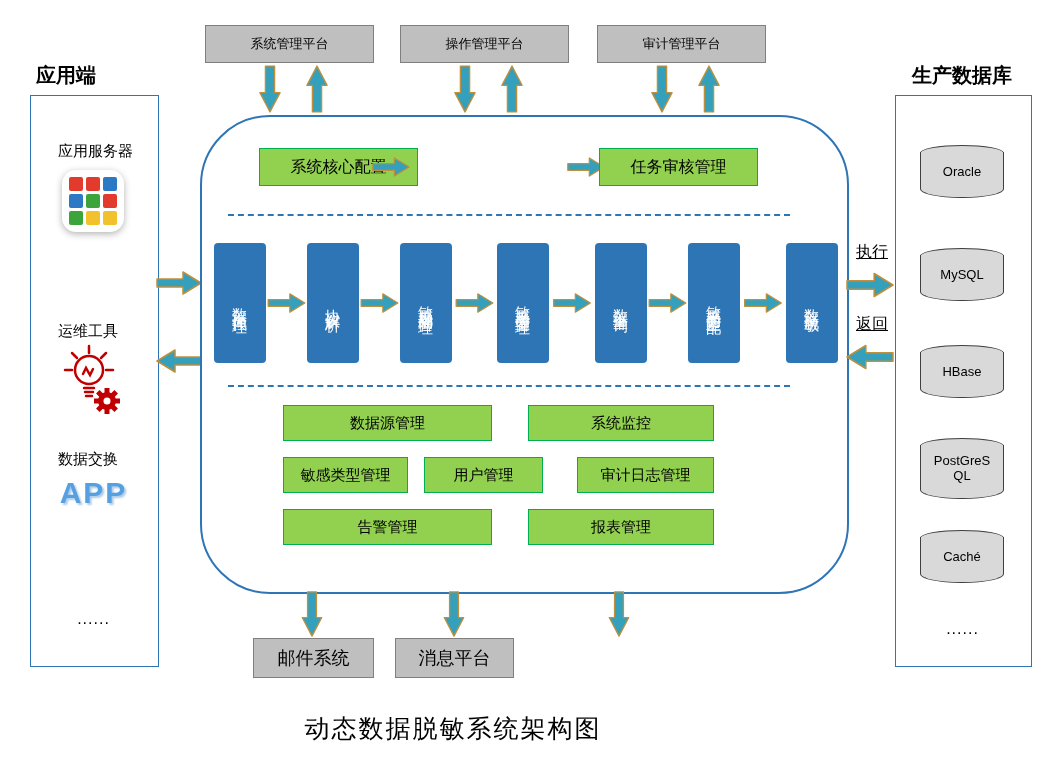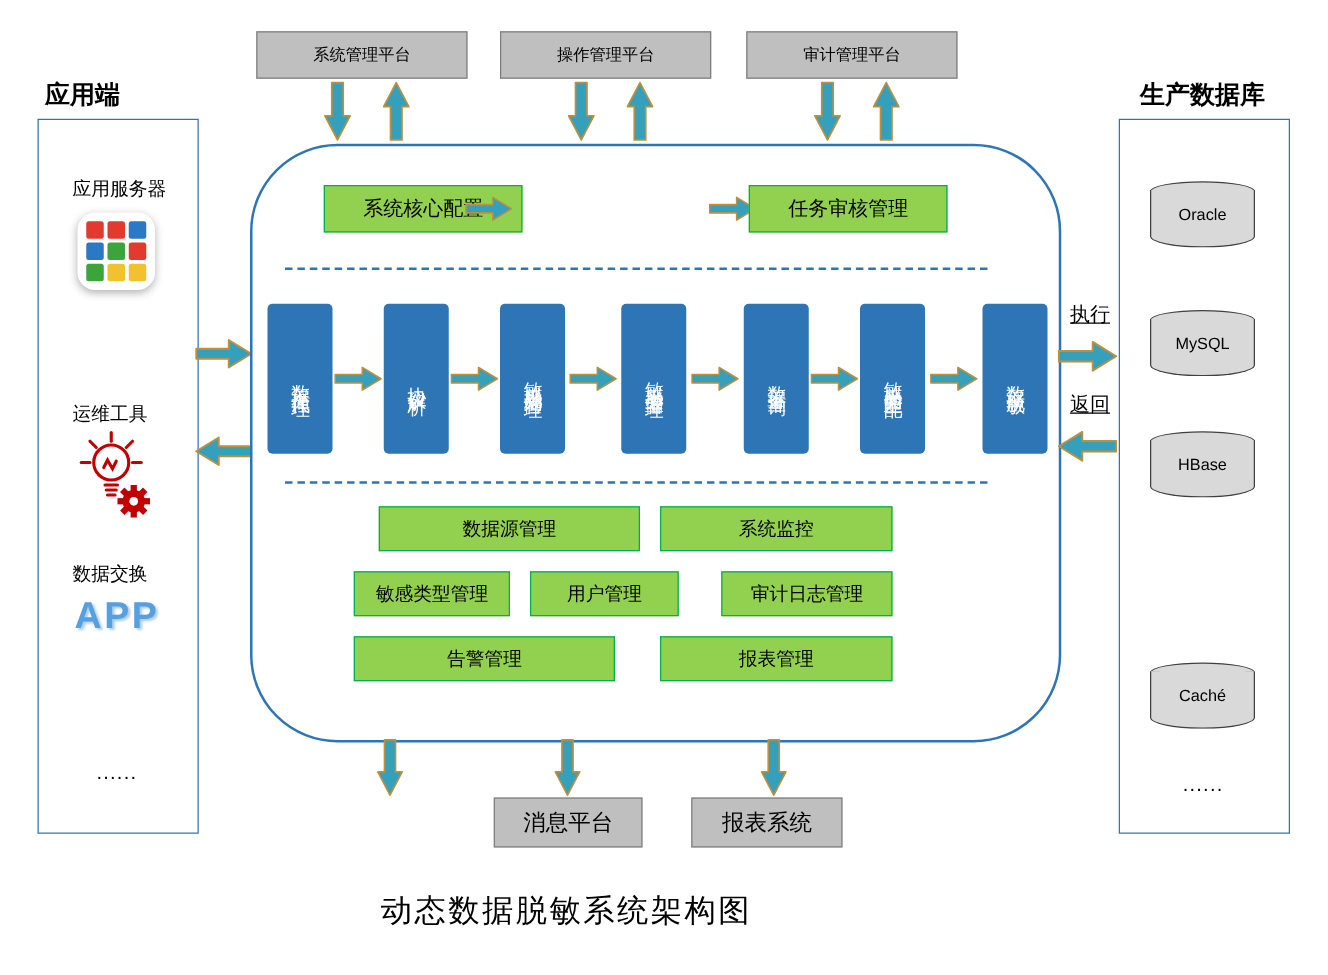--- a/index.html
+++ b/index.html
@@ -237,21 +237,21 @@
       <svg viewBox="0 0 46 24">
         <path class="ap" d="M1,8 L27,8 L27,1 L45,12 L27,23 L27,16 L1,16 Z"></path>
       </svg>
     </div>
   <div class="blue-box" style="left:786px;">
       <span class="vtext">数据脱敏</span>
     </div>
 
   <div class="dash" style="top:385px;"></div>
 
-  <div class="green-box" style="left:283px; top:405px; width:207px; height:34px;margin-left:20px;">数据源管理</div>
+  <div class="green-box" style="left:283px; top:405px; width:207px; height:34px;">数据源管理</div>
   <div class="green-box" style="left:528px; top:405px; width:184px; height:34px;">系统监控</div>
 
   <div class="green-box" style="left:283px; top:457px; width:123px; height:34px;">敏感类型管理</div>
   <div class="green-box" style="left:424px; top:457px; width:117px; height:34px;">用户管理</div>
   <div class="green-box" style="left:577px; top:457px; width:135px; height:34px;">审计日志管理</div>
 
   <div class="green-box" style="left:283px; top:509px; width:207px; height:34px;">告警管理</div>
   <div class="green-box" style="left:528px; top:509px; width:184px; height:34px;">报表管理</div>
 
   <div class="flow-label" style="left:856px; top:242px;">执行</div>
@@ -278,20 +278,25 @@
   <div class="cyl" style="top:248px;">
     <div class="ctop"></div>
     <div class="cbody"></div>
     <div class="clabel">MySQL</div>
   </div>
   <div class="cyl" style="top:345px;padding-left:45px;">
     <div class="ctop"></div>
     <div class="cbody"></div>
     <div class="clabel">HBase</div>
   </div>
+  <div class="cyl tall" style="top:438px;">
+    <div class="ctop"></div>
+    <div class="cbody"></div>
+    <div class="clabel">PostGreSQL</div>
+  </div>
   <div class="cyl" style="top:530px;">
     <div class="ctop"></div>
     <div class="cbody"></div>
     <div class="clabel">Caché</div>
   </div>
   <div class="ellip" style="left:895px; top:620px; width:135px;">......</div>
 
   <div class="arr" style="left:301px; top:591px; width:22px; height:46px;">
       <svg viewBox="0 0 24 52">
         <path class="ap" d="M7,1 L17,1 L17,30 L23,30 L12,51 L1,30 L7,30 Z"></path>
@@ -301,18 +306,18 @@
       <svg viewBox="0 0 24 52">
         <path class="ap" d="M7,1 L17,1 L17,30 L23,30 L12,51 L1,30 L7,30 Z"></path>
       </svg>
     </div>
   <div class="arr" style="left:608px; top:591px; width:22px; height:46px;">
       <svg viewBox="0 0 24 52">
         <path class="ap" d="M7,1 L17,1 L17,30 L23,30 L12,51 L1,30 L7,30 Z"></path>
       </svg>
     </div>
 
+  <div class="gray-box bottom" style="left:253px; top:638px; width:119px;">邮件系统</div>
   <div class="gray-box bottom" style="left:395px; top:638px; width:117px;">消息平台</div>
-  <div class="gray-box bottom" style="left:553px; top:638px; width:119px;">报表系统</div>
 
   <div class="title">动态数据脱敏系统架构图</div>
 
 </div>
 
 </body></html>

